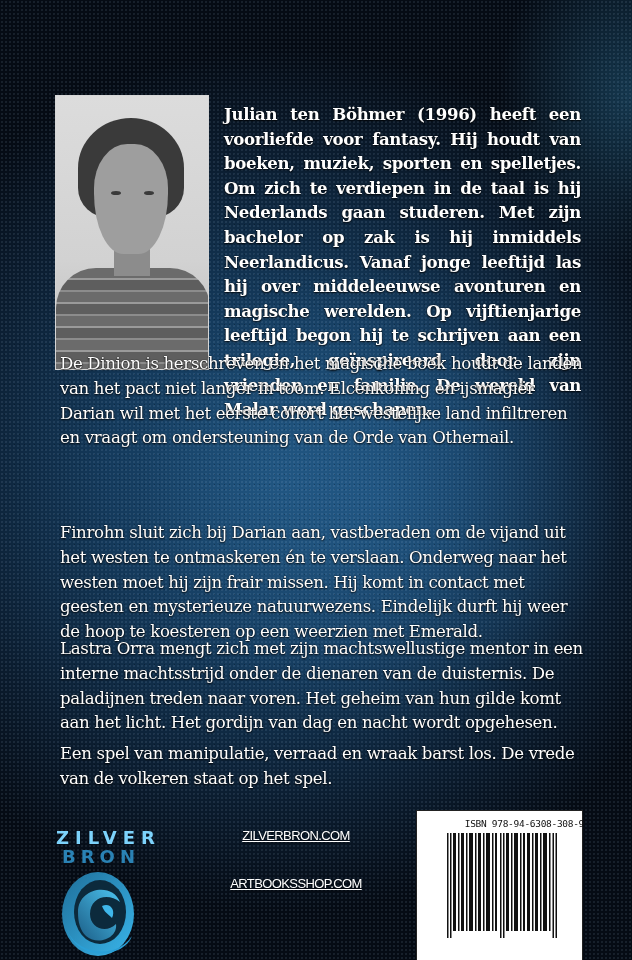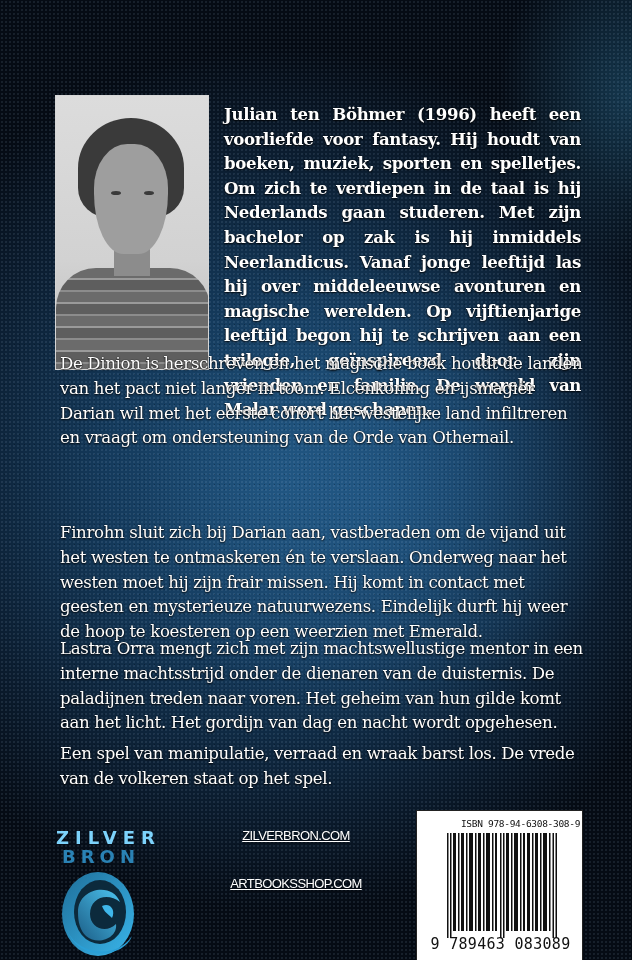--- a/index.html
+++ b/index.html
@@ -79,23 +79,23 @@
     text-shadow:0 1px 2px rgba(0,0,0,0.8);
     text-decoration:underline;
   }
   .url1 { top:828px; }
   .url2 { top:876px;text-align:center; }
   .barcode {
     position:absolute; left:416px; top:810px; width:167px; height:152px;
     background:#ffffff; box-sizing:border-box; border:1px solid #222;
   }
   .isbn-label {
-    position:absolute; left:0; top:7px; width:167px; text-align:center;
+    position:absolute; left:0; top:7px; width:167px; text-align:right;
     font-family:"DejaVu Sans Mono", "Liberation Mono", monospace;
-    font-size:9.5px; color:#111; letter-spacing:-0.3px;margin-left:20px;
+    font-size:9.5px; color:#111; letter-spacing:-0.3px;
   }
   .bars {
     position:absolute; left:30px; top:22px; width:110px; height:105px;
   }
   .ean-digits {
     position:absolute; left:0; top:124px; width:167px; text-align:center;
     font-family:"DejaVu Sans Mono", "Liberation Mono", monospace;
     font-size:15px; color:#111; letter-spacing:0.3px; background:transparent;
   }
 </style>
@@ -181,14 +181,13 @@
       <rect x="80" y="0" width="3" height="98"></rect>
       <rect x="85" y="0" width="1.5" height="98"></rect>
       <rect x="88" y="0" width="3" height="98"></rect>
       <rect x="93" y="0" width="1.5" height="98"></rect>
       <rect x="96" y="0" width="4" height="98"></rect>
       <rect x="102" y="0" width="1.5" height="98"></rect>
       <rect x="105.5" y="0" width="1.5" height="105"></rect>
       <rect x="108.5" y="0" width="1.5" height="105"></rect>
     </g>
   </svg>
-  <div class="ean-digits">9 789463 083089</div>
 </div>
 
 </body></html>

